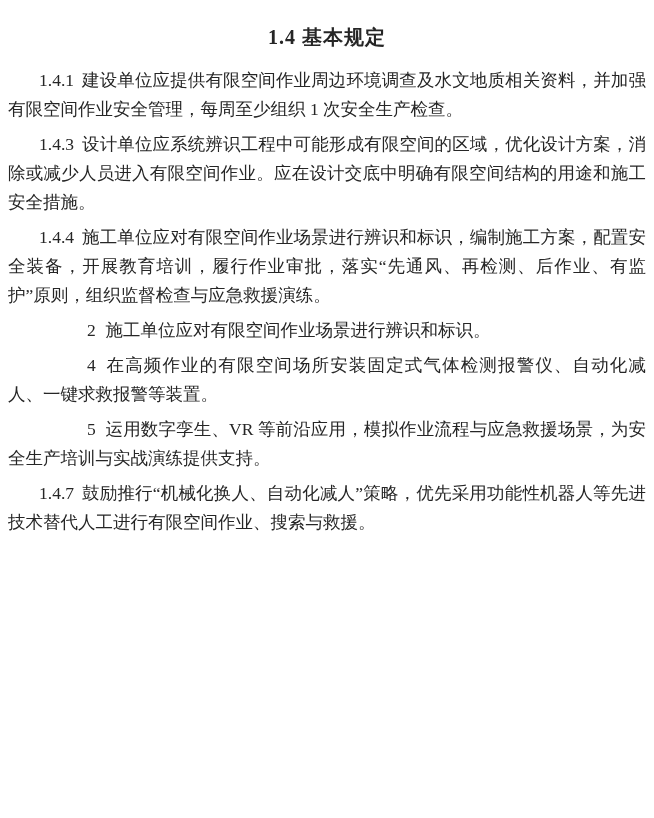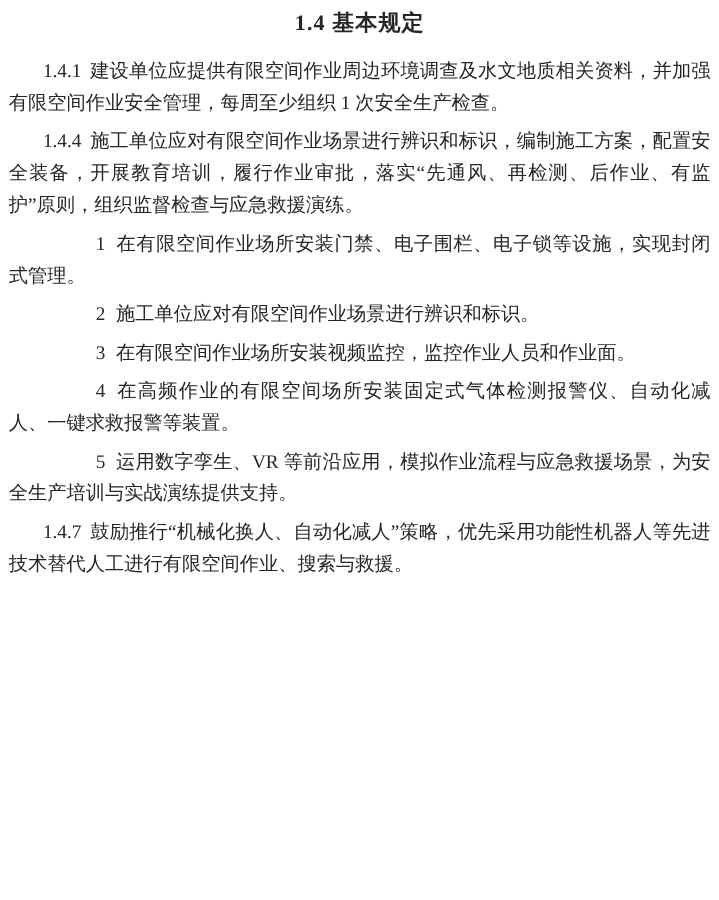--- a/index.html
+++ b/index.html
@@ -11,21 +11,21 @@
     width: 654px;
     height: 818px;
     overflow: hidden;
     font-family: "Liberation Serif", "DejaVu Serif", serif;
     color: #262626;
   }
   .page {
     box-sizing: border-box;
     width: 654px;
     height: 818px;
-    padding: 8px 8px 0 8px;
+    padding: 24px 8px 0 8px;
     background: #ffffff;
   }
   .title {
     margin: 0 0 15px 0;
     text-align: center;
     font-size: 20px;
     line-height: 27px;
     font-weight: bold;
     letter-spacing: 1px;
   }
@@ -53,30 +53,29 @@
 </head>
 <body>
 
 <div class="page">
 
   <h1 class="title">1.4 基本规定</h1>
 
   <p class="para"><span class="num">1.4.1</span><span class="txt">建设单位应提供有限空间作业周边环境调查及水文地质相关资料，并加强有限空间作业安全管理，每周至少组织 1 次安全生产检查。</span></p>
 
 
+  <p class="para"><span class="num">1.4.3</span><span class="txt">设计单位应系统辨识工程中可能形成有限空间的区域，优化设计方案，消除或减少人员进入有限空间作业。应在设计交底中明确有限空间结构的用途和施工安全措施。</span></p>
 
   <p class="para"><span class="num">1.4.4</span><span class="txt">施工单位应对有限空间作业场景进行辨识和标识，编制施工方案，配置安全装备，开展教育培训，履行作业审批，落实“先通风、再检测、后作业、有监护”原则，组织监督检查与应急救援演练。</span></p>
 
 
 
-  <p class="para sub"><span class="num">1</span><span class="txt">在有限空间作业场所安装门禁、电子围栏、电子锁等设施，实现封闭式管理。</span></p>
 
   <p class="para sub"><span class="num">2</span><span class="txt">施工单位应对有限空间作业场景进行辨识和标识。</span></p>
 
-  <p class="para sub"><span class="num">3</span><span class="txt">在有限空间作业场所安装视频监控，监控作业人员和作业面。</span></p>
 
   <p class="para sub"><span class="num">4</span><span class="txt">在高频作业的有限空间场所安装固定式气体检测报警仪、自动化减人、一键求救报警等装置。</span></p>
 
   <p class="para sub"><span class="num">5</span><span class="txt">运用数字孪生、VR 等前沿应用，模拟作业流程与应急救援场景，为安全生产培训与实战演练提供支持。</span></p>
 
   <p class="para"><span class="num">1.4.7</span><span class="txt">鼓励推行“机械化换人、自动化减人”策略，优先采用功能性机器人等先进技术替代人工进行有限空间作业、搜索与救援。</span></p>
 
 </div>
 
 </body></html>

